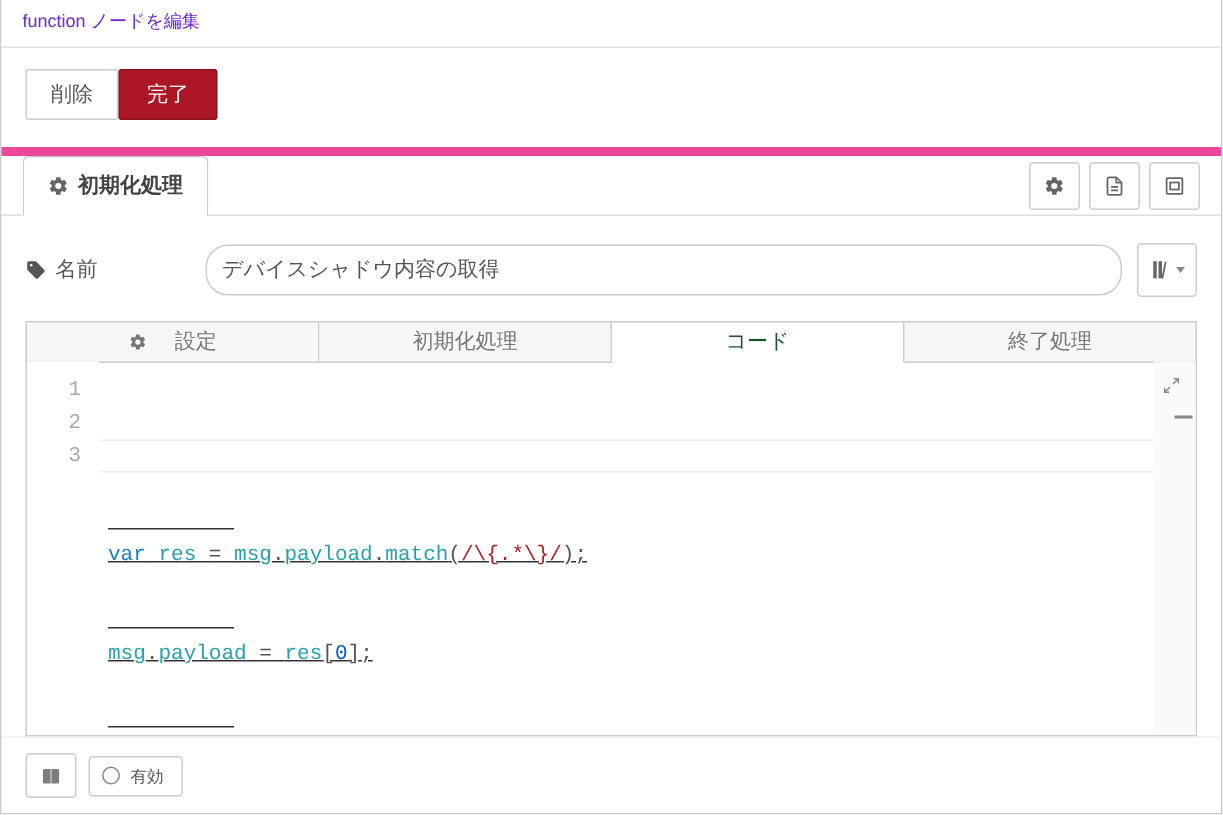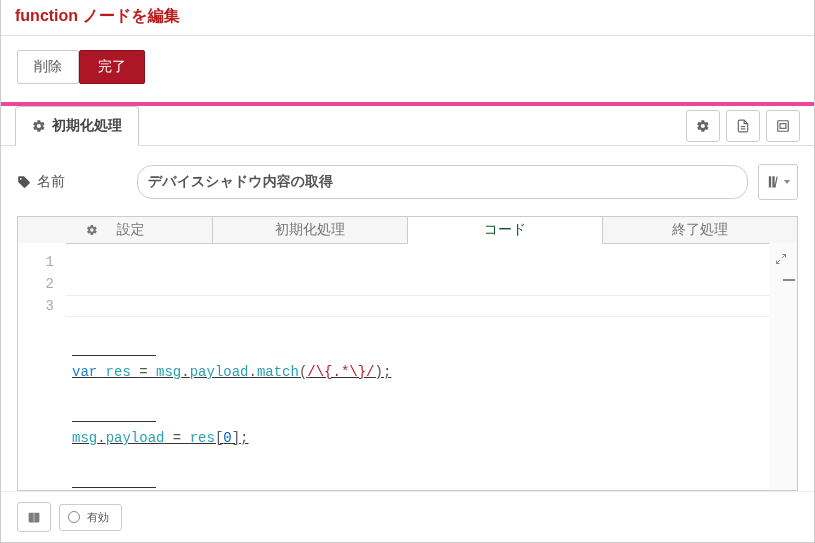--- a/index.html
+++ b/index.html
@@ -22,29 +22,29 @@
     border-right: 1px solid #ccc;
     border-bottom: 1px solid #ccc;
     background: #fff;
   }
   .header {
     padding: 6px 14px 8px 14px;
     border-bottom: 1px solid #e0e0e0;
     background: #fff;
   }
   .header h1 {
-    font-size: 16px;
-    font-weight: bold;
-    color: #b91c1c;
+    font-size: 12px;
+    font-weight: normal;
+    color: #6d28d9;
   }
   .action-bar {
     display: flex;
     padding: 14px 16px 18px 16px;
     align-items: center;
-    border-bottom: 4px solid #ec4899;
+    border-bottom: 6px solid #ec4899;
     background: #fff;
   }
   .btn {
     border: 1px solid #ccc;
     background: #fff;
     padding: 7px 16px;
     font-size: 14px;
     color: #555;
     cursor: pointer;
     border-radius: 2px;
@@ -121,21 +121,20 @@
   }
   .form-label .icon { margin-right: 6px; }
   .form-input {
     flex: 1;
     border: 1px solid #ccc;
     border-radius: 15px;
     padding: 8px 10px;
     font-size: 14px;
     color: #555;
     outline: none;
-    font-weight: bold;
   }
   .dropdown-btn {
     width: 40px;
     height: 36px;
     margin-left: 10px;
     border: 1px solid #ccc;
     border-radius: 3px;
     background: #fff;
     display: flex;
     align-items: center;

